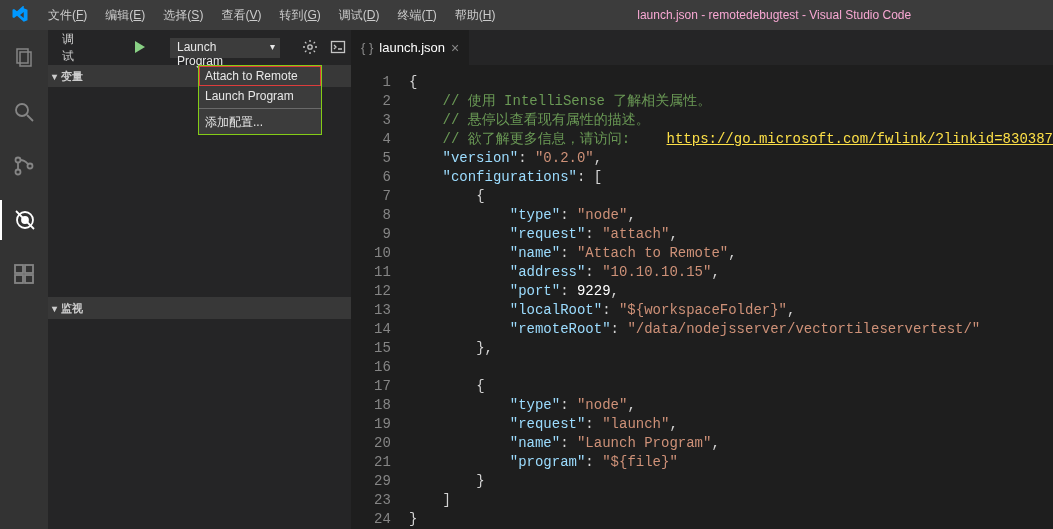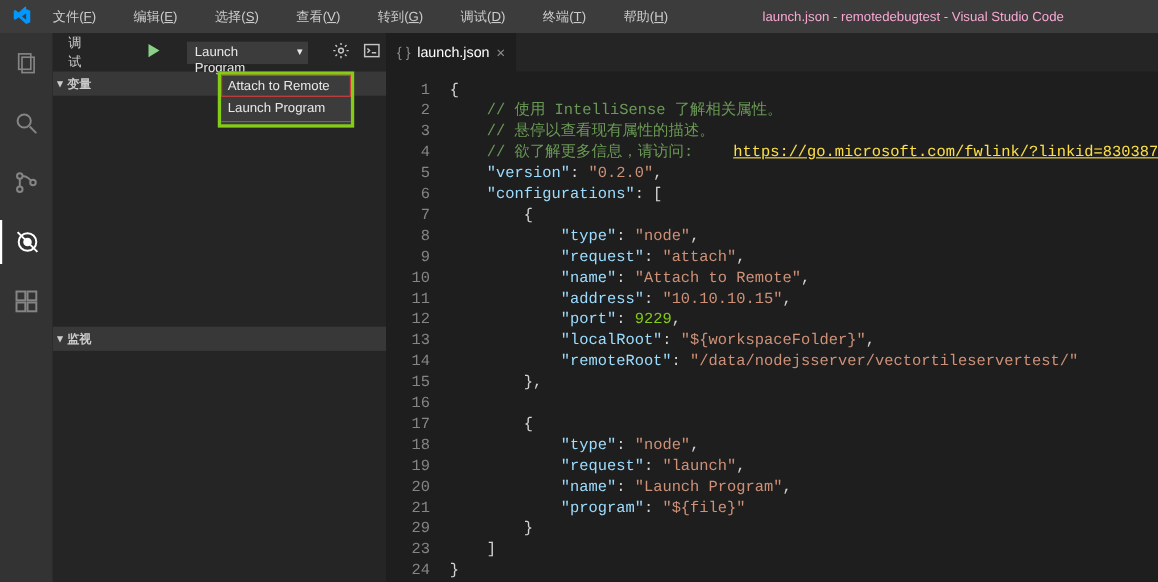--- a/index.html
+++ b/index.html
@@ -13,21 +13,21 @@
     display: flex; flex-direction: column;
   }
   
   .titlebar {
     height: 30px; background: #3c3c3c;
     display: flex; align-items: center;
     padding: 0 8px;
   }
   .logo { display: flex; align-items: center; justify-content: center; width: 24px; height: 24px; margin-right: 8px; }
   .logo svg { width: 18px; height: 18px; }
-  .menu { display: flex; gap: 18px; text-align: right; }
+  .menu { display: flex; gap: 2px; text-align: right; }
   .menu-item { padding: 4px 8px; color: #cccccc; cursor: pointer; }
   .menu-item u { text-decoration: underline; }
   .title-center { flex: 1; text-align: center; color: #f9a8d4; }
   
   .main-row { flex: 1; display: flex; min-height: 0; }
   
   .activitybar { width: 48px; background: #333333; display: flex; flex-direction: column; align-items: center; padding-top: 8px; gap: 14px; }
   .act-icon { width: 48px; height: 40px; display: flex; align-items: center; justify-content: center; color: #858585; cursor: pointer; }
   .act-icon.active { color: #ffffff; border-left: 2px solid #ffffff; }
   .act-icon svg { width: 24px; height: 24px; }
@@ -48,21 +48,21 @@
     position: relative; min-width: 110px;
   }
   .config-select::after {
     content: "▾"; position: absolute; right: 4px; top: 2px; font-size: 10px; color: #e8e8e8;
   }
   .gear, .console { color: #c5c5c5; }
   
   .dropdown {
     position: absolute; top: 35px; left: 150px;
     width: 124px; background: #3c3c3c;
-    border: 3px solid #84cc16;
+    border: 1px solid #84cc16;
     z-index: 10;
     font-size: 12px;
   }
   .dropdown .dd-item { padding: 3px 6px; color: #e8e8e8; cursor: pointer; }
   .dropdown .dd-item.selected { outline: 1px solid #dd3c3c; outline-offset: -1px; }
   .dropdown .dd-sep { border-top: 1px solid #6a6a6a; margin: 2px 0; }
   
   .section-header {
     height: 22px; display: flex; align-items: center;
     padding-left: 4px; background: #383838;
@@ -83,21 +83,21 @@
   .tab .braces { color: #8a8a8a; }
   .tab .close { color: #8a8a8a; font-size: 14px; }
   .editor-body { flex: 1; display: flex; font-family: Consolas, "Courier New", monospace; font-size: 14px; line-height: 19px; overflow: hidden; }
   .gutter { width: 62px; color: #858585; text-align: right; padding: 8px 18px 8px 0; user-select: none; }
   .gutter div { height: 19px; }
   .code { padding: 8px 0 8px 0; white-space: pre; color: #d4d4d4; }
   .code div { height: 19px; }
   .c-comment { color: #6a9955; }
   .c-key { color: #9cdcfe; }
   .c-str { color: #ce9178; }
-  .c-num { color: #84cc16; }
+  .c-num { color: #ffffff; }
   .c-punct { color: #d4d4d4; }
   .c-url { color: #fde047; text-decoration: underline; margin-left: 28px; }
   .icon-svg { width: 16px; height: 16px; }
 </style>
 </head>
 <body>
 
 <div class="titlebar">
   <span class="logo">
     <svg viewBox="0 0 24 24" fill="#0098ff">
@@ -182,20 +182,21 @@
               <path d="M4 6l2 2-2 2M8 10h4"></path>
             </svg>
         </span>
       </span>
     </div>
 
     <div class="dropdown" id="dropdown">
         <div class="dd-item selected">Attach to Remote</div>
         <div class="dd-item">Launch Program</div>
         <div class="dd-sep"></div>
+        <div class="dd-item">添加配置...</div>
       </div>
 
     <div class="section-header">
       <span class="chev">▾</span>
       <span>变量</span>
     </div>
     <div class="section-body"></div>
 
     <div class="section-header">
       <span class="chev">▾</span>

